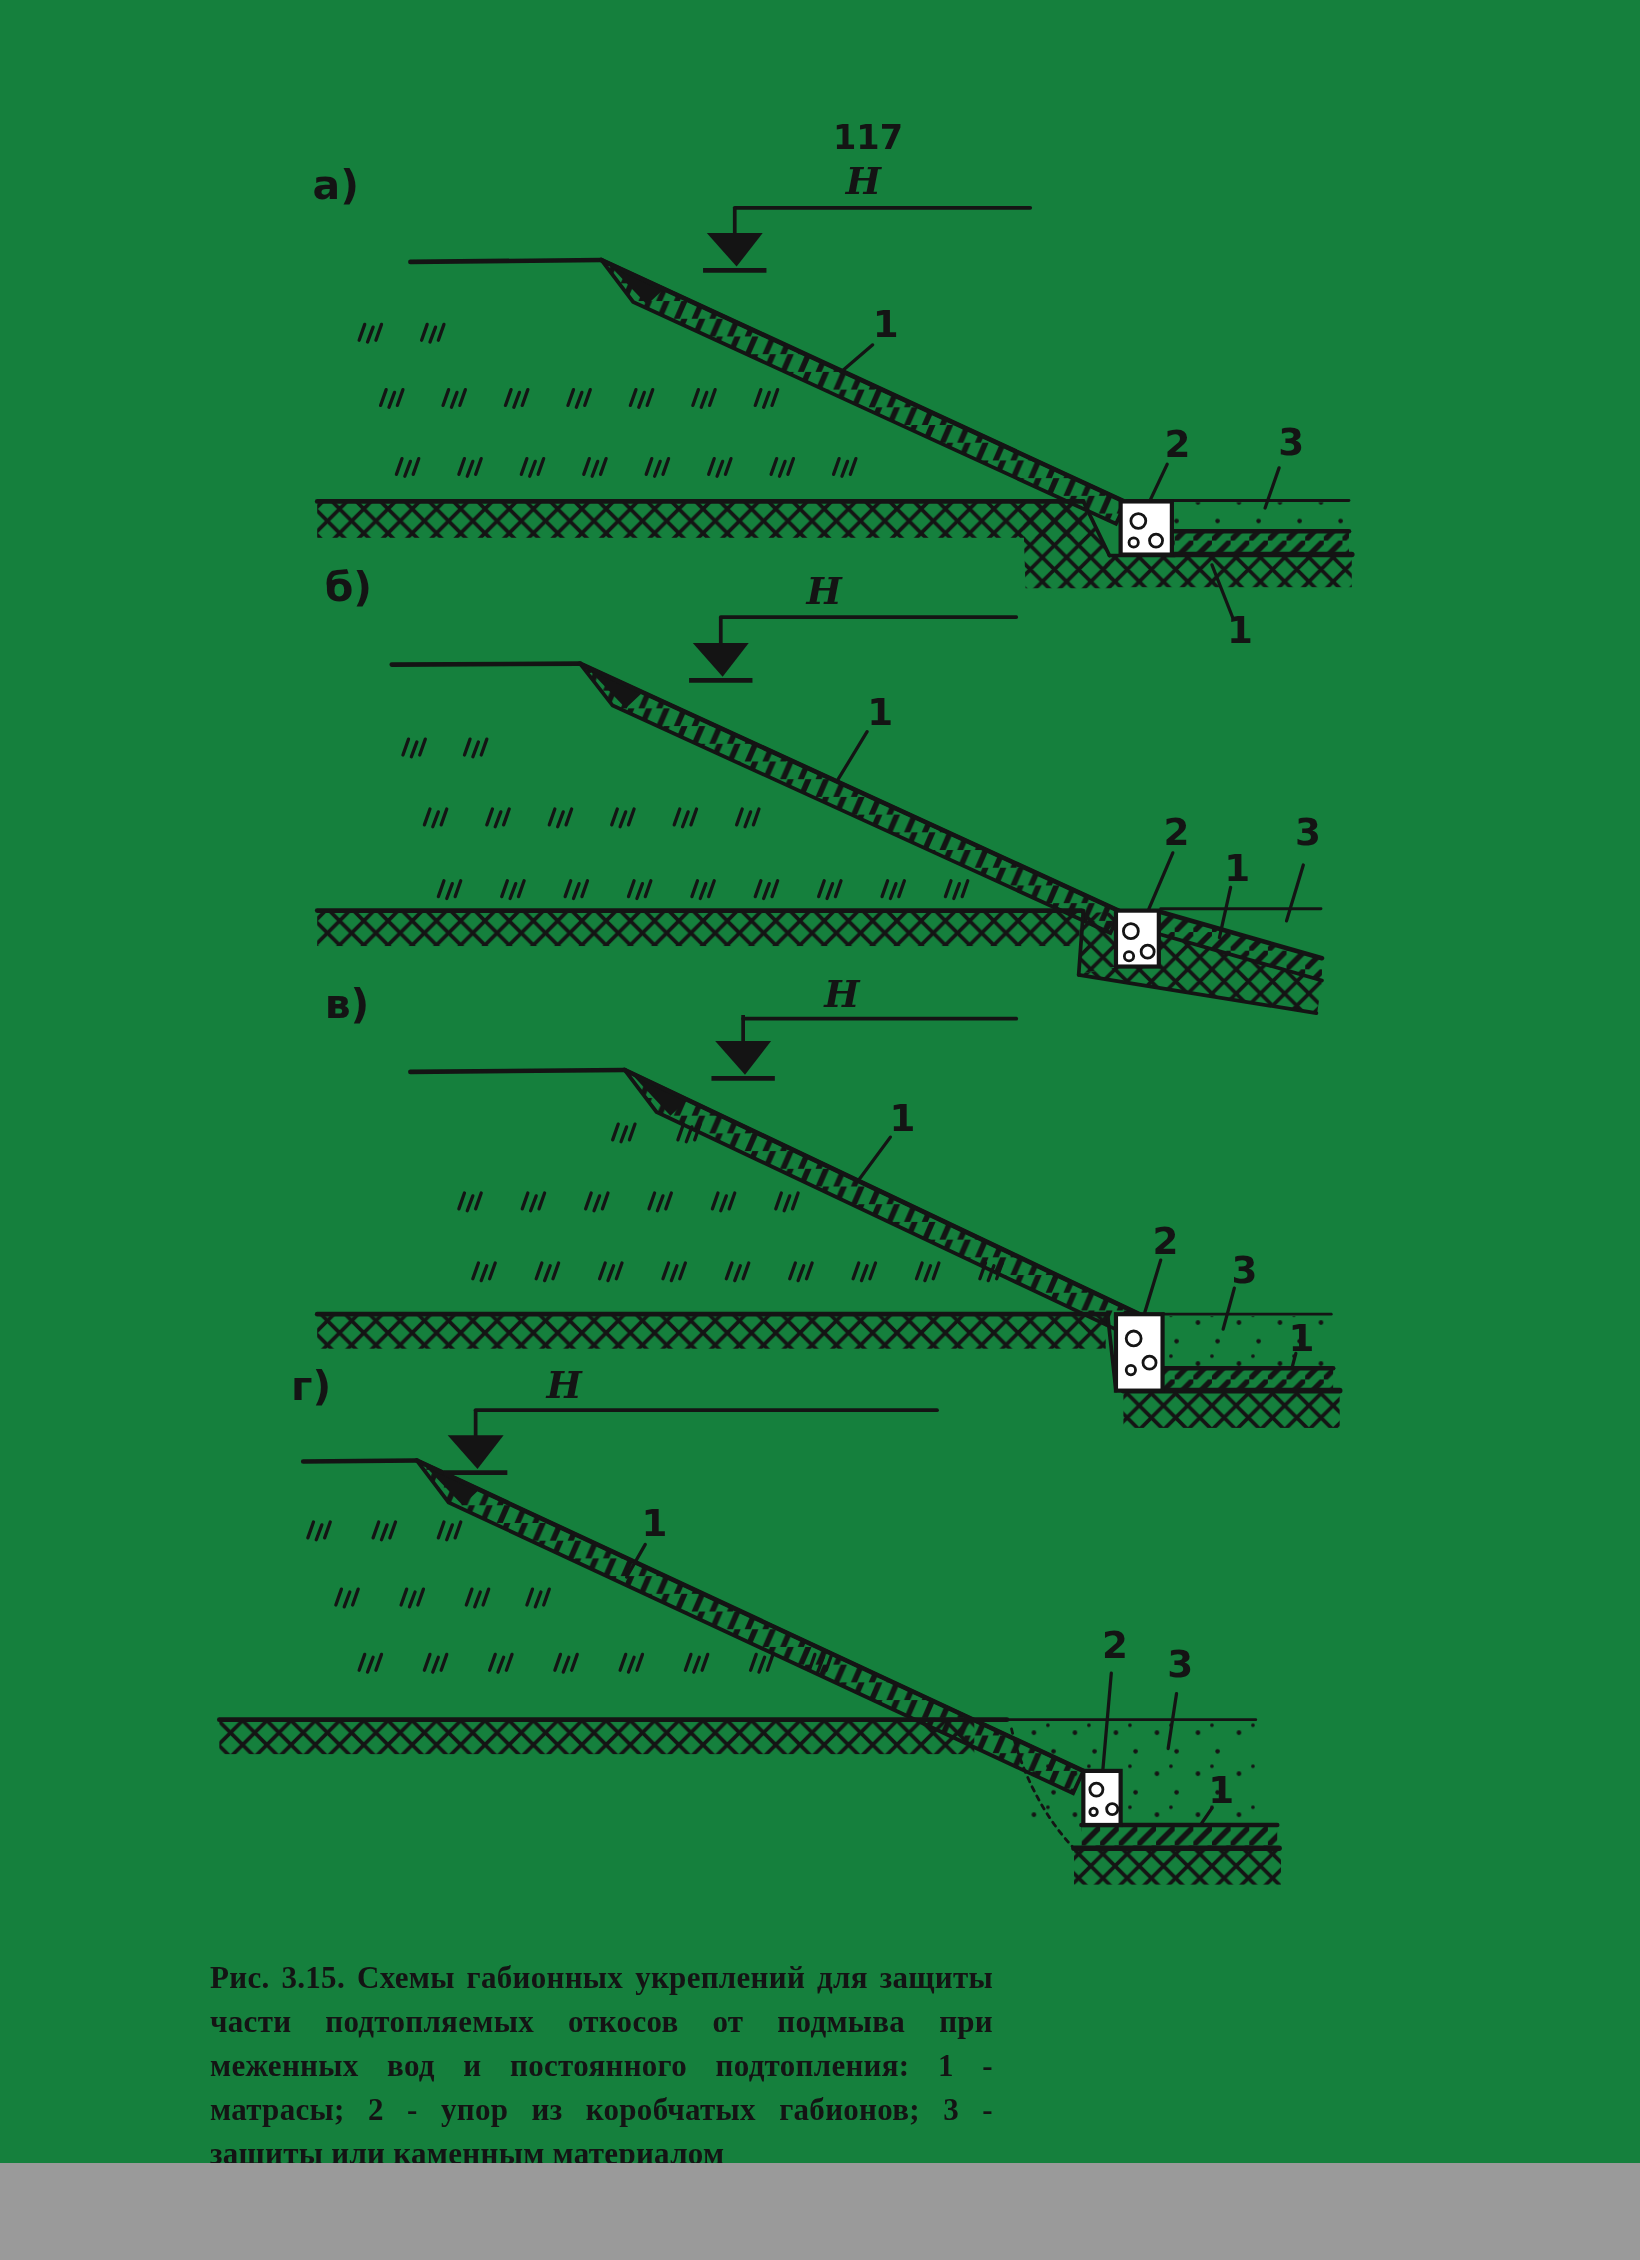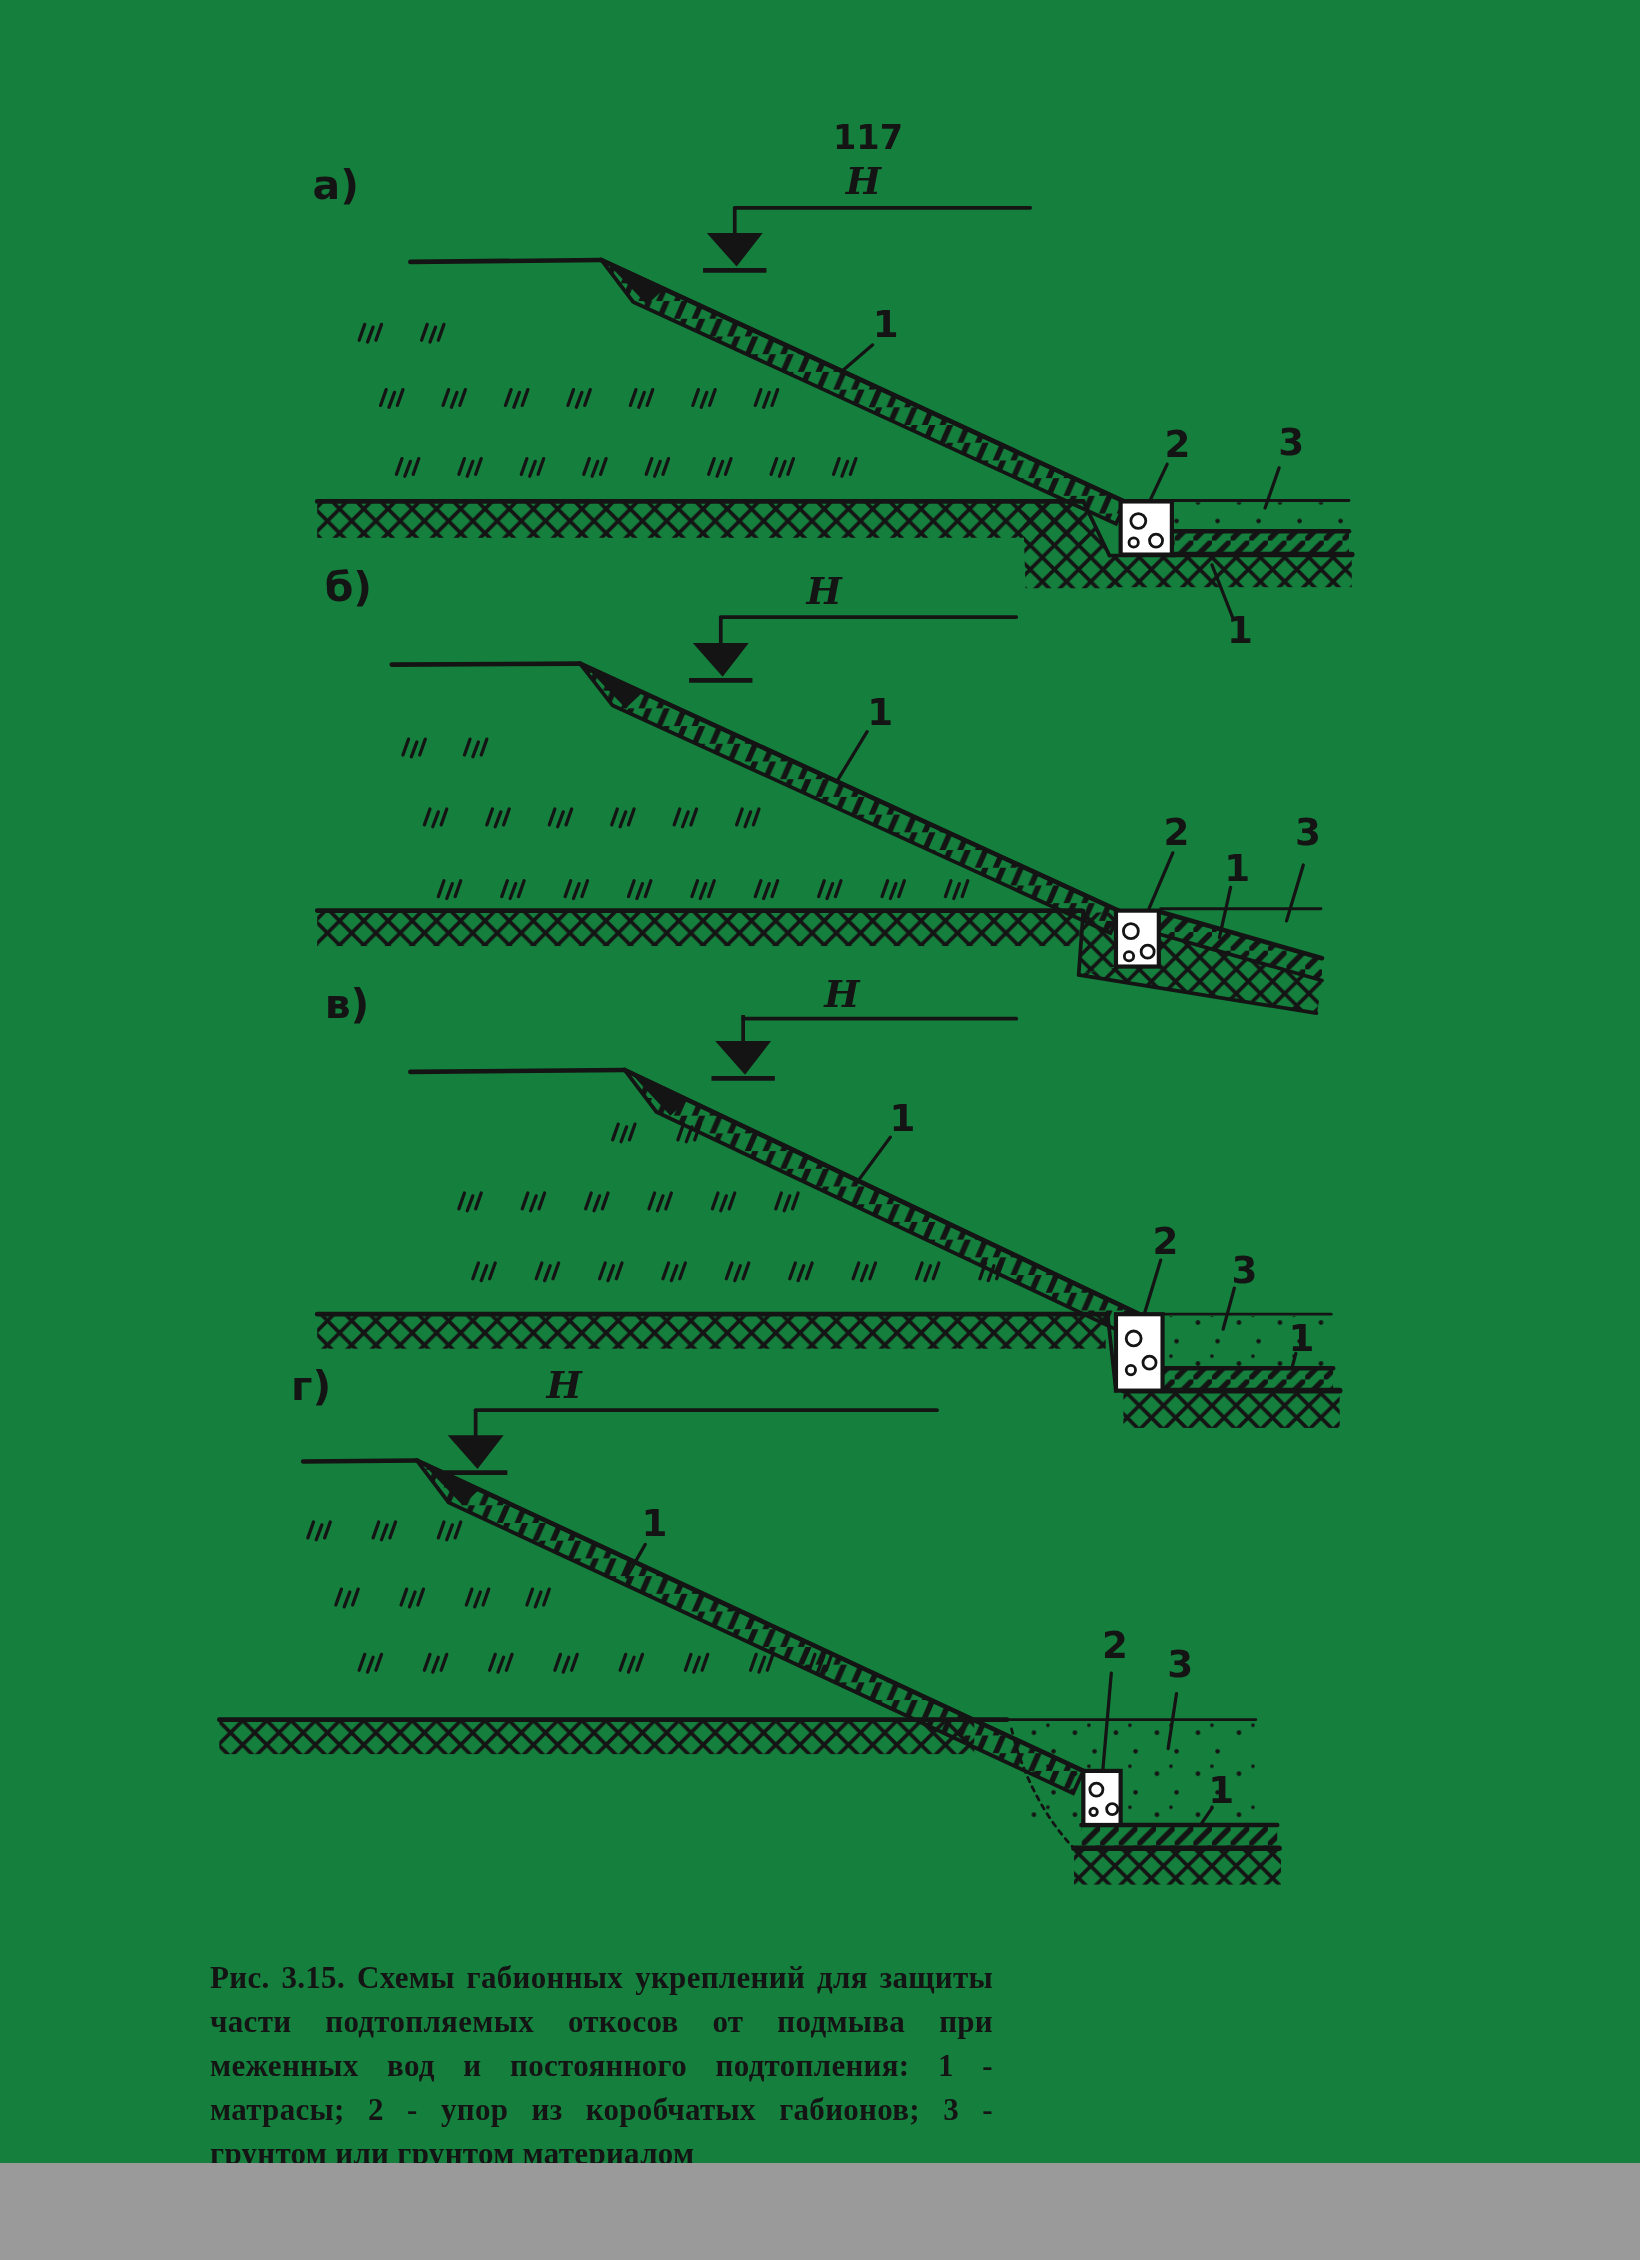--- a/index.html
+++ b/index.html
@@ -298,17 +298,17 @@
     <path class="ld" d="M1300,1940 L1289,1956"></path>
     <text class="num" x="1310" y="1934" text-anchor="middle">1</text>
   </g>
 </svg>
 
 <div class="caption">
   <div class="cap-line j"><span>Рис. 3.15. Схемы габионных укреплений для защиты нижней</span></div>
   <div class="cap-line j"><span>части подтопляемых откосов от подмыва при отсутствии</span></div>
   <div class="cap-line j"><span>меженных вод и постоянного подтопления: 1 - габионные</span></div>
   <div class="cap-line j"><span>матрасы; 2 - упор из коробчатых габионов; 3 - обратная засыпка</span></div>
-  <div class="cap-line last"><span>грунтом или грунтом материалом</span></div>
+  <div class="cap-line last"><span>защиты или каменным материалом</span></div>
 </div>
 
 </div>
 
 
 </body></html>

